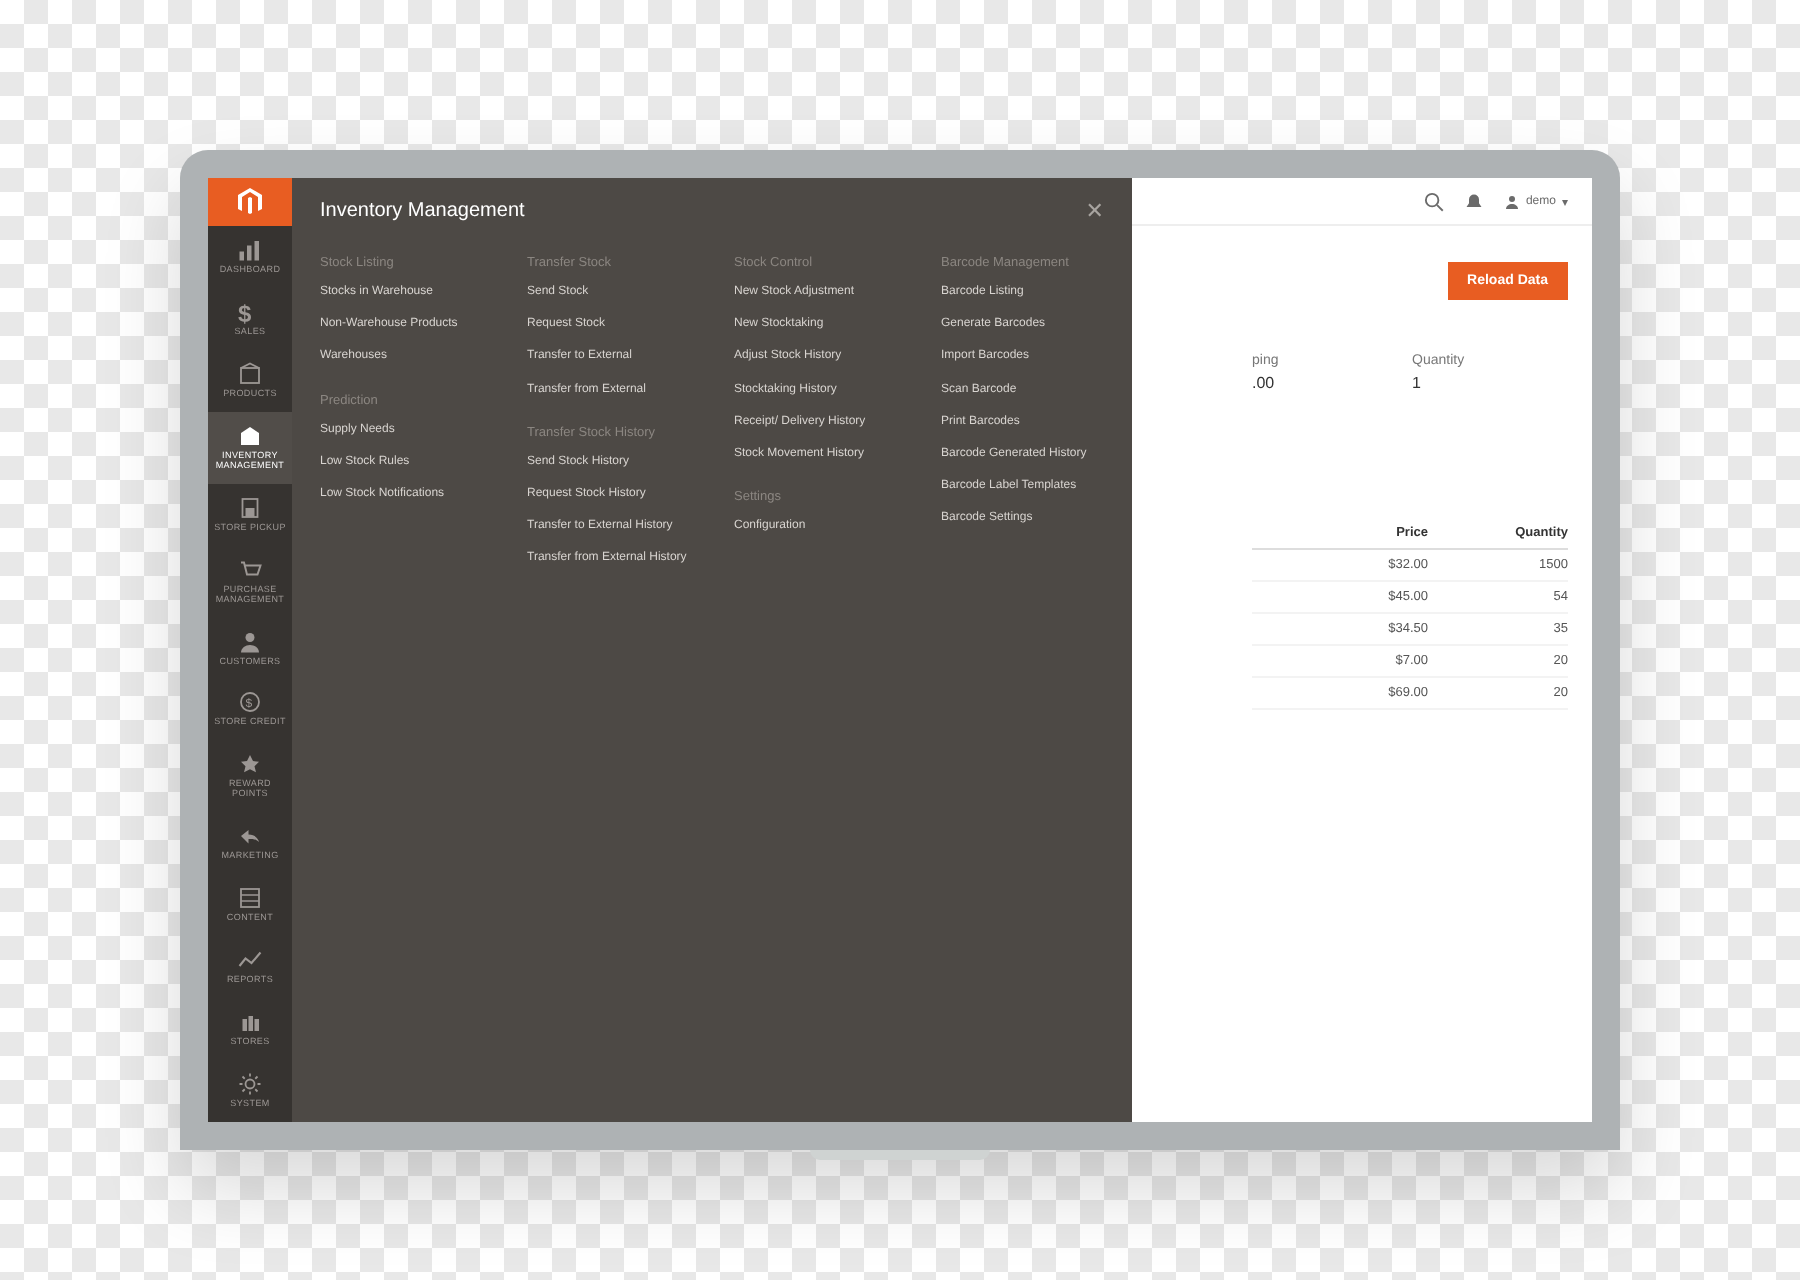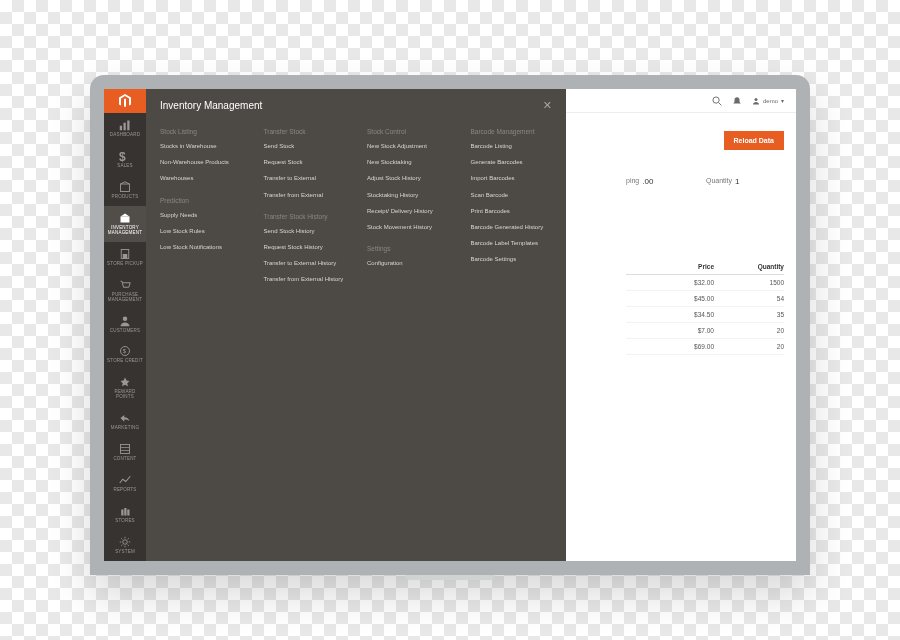--- a/index.html
+++ b/index.html
@@ -125,21 +125,21 @@
     right: 12px; top: 42px;
     background: #e85d22; color: #fff;
     padding: 6px 10px; font-size: 7px; font-weight: bold;
     cursor: pointer;
   }
   .stat-row {
     display: flex; gap: 40px;
     position: absolute; left: 480px; top: 88px;
     font-size: 7px; color: #555;
   }
-  .stat-row .stat { display:flex; flex-direction:row; gap:3px; min-width:40px; }
+  .stat-row .stat { display:flex; flex-direction:column; gap:3px; min-width:40px; }
   .stat-row .stat .lbl { color:#777; }
   .stat-row .stat .val { color:#333; font-size:8px; }
   .table {
     position: absolute; left: 480px; top: 170px; right: 12px;
     font-size: 6.5px;
   }
   .table .thead, .table .trow {
     display: flex; justify-content: flex-end; gap: 30px;
     padding: 4px 0;
   }

